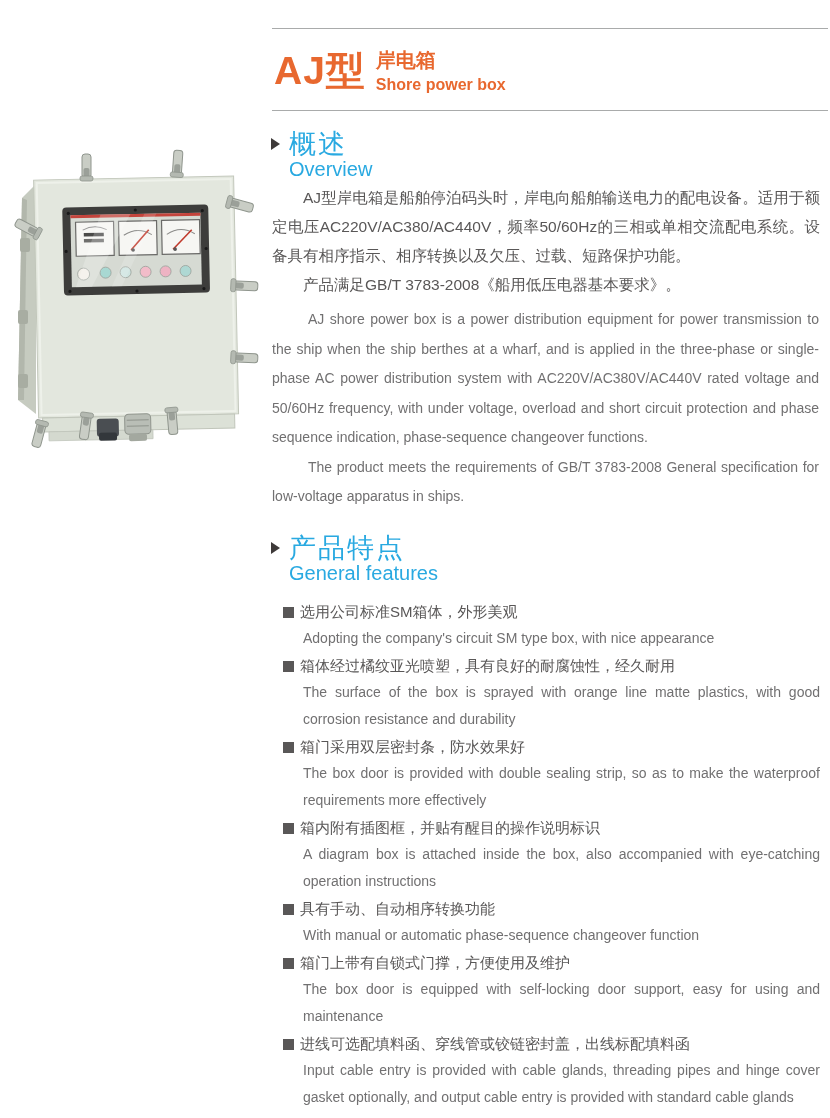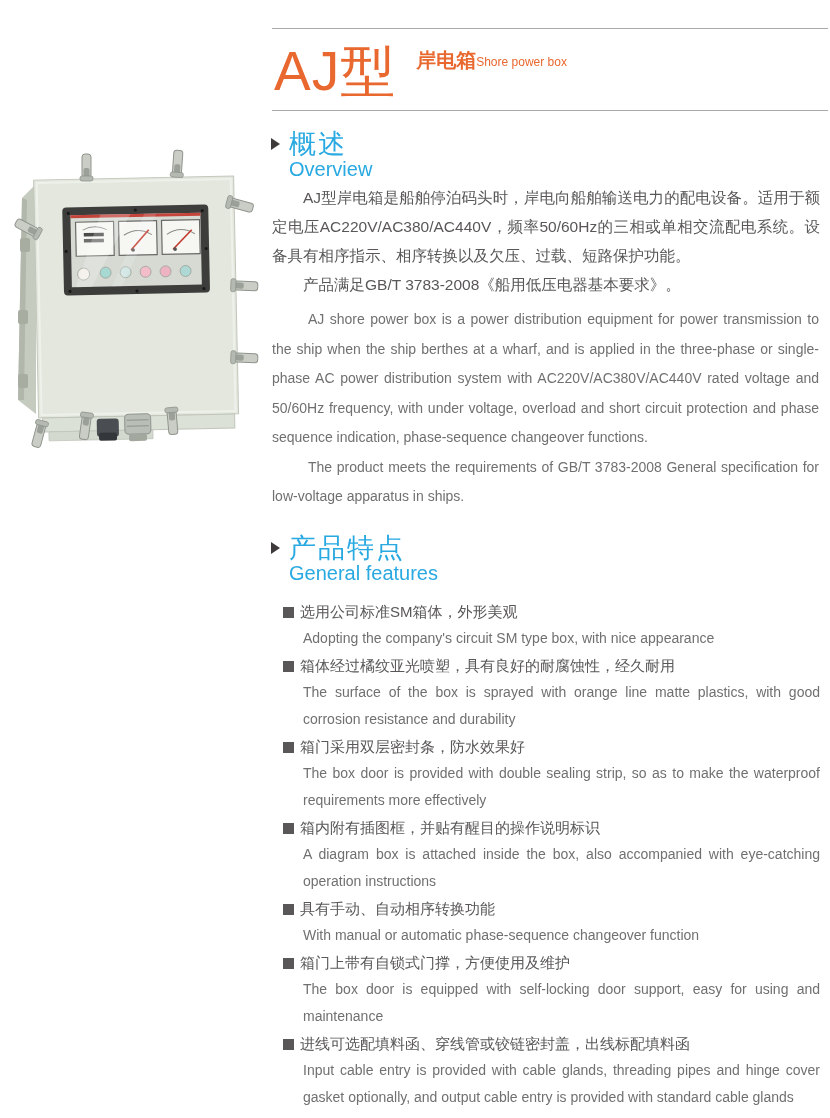--- a/index.html
+++ b/index.html
@@ -13,24 +13,24 @@
   .page{
     position:relative;width:830px;height:1118px;background:#fff;overflow:hidden;
     font-family:"Liberation Sans","DejaVu Sans",sans-serif;
   }
   .rule{position:absolute;left:272px;right:2px;height:1px;background:var(--divider-gray);}
   .rule-top{top:28px;}
   .rule-bottom{top:110px;}
 
   
   .title-block{position:absolute;left:274px;top:46px;display:flex;align-items:flex-start;color:var(--accent-orange);}
-  .t-model{font-size:55px;line-height:50px;font-weight:400;letter-spacing:1px;}
-  .t-sub{margin-left:20px;display:flex;padding-top:3px;}
+  .t-model{font-size:39px;line-height:50px;font-weight:700;letter-spacing:1px;}
+  .t-sub{margin-left:10px;display:flex;flex-direction:column;padding-top:3px;}
   .t-zh{font-size:20px;font-weight:bold;line-height:22px;}
-  .t-en{font-size:12px;line-height:21px;margin-top:3px;}
+  .t-en{font-size:16px;line-height:21px;margin-top:3px;font-weight:bold;}
 
   
   .sec-head{position:absolute;left:271px;display:flex;align-items:flex-start;justify-content:center;}
   .sec-overview{top:129px;}
   .sec-features{top:533px;}
   .tri{width:0;height:0;border-left:9px solid #3e3a39;border-top:6px solid transparent;border-bottom:6px solid transparent;margin-top:9px;}
   .sec-txt{margin-left:9px;}
   .h-zh{font-size:27px;line-height:30px;color:var(--accent-blue);letter-spacing:2px;font-weight:500;}
   .h-en{font-size:20px;line-height:18px;color:var(--accent-blue);margin-top:1px;}
 

